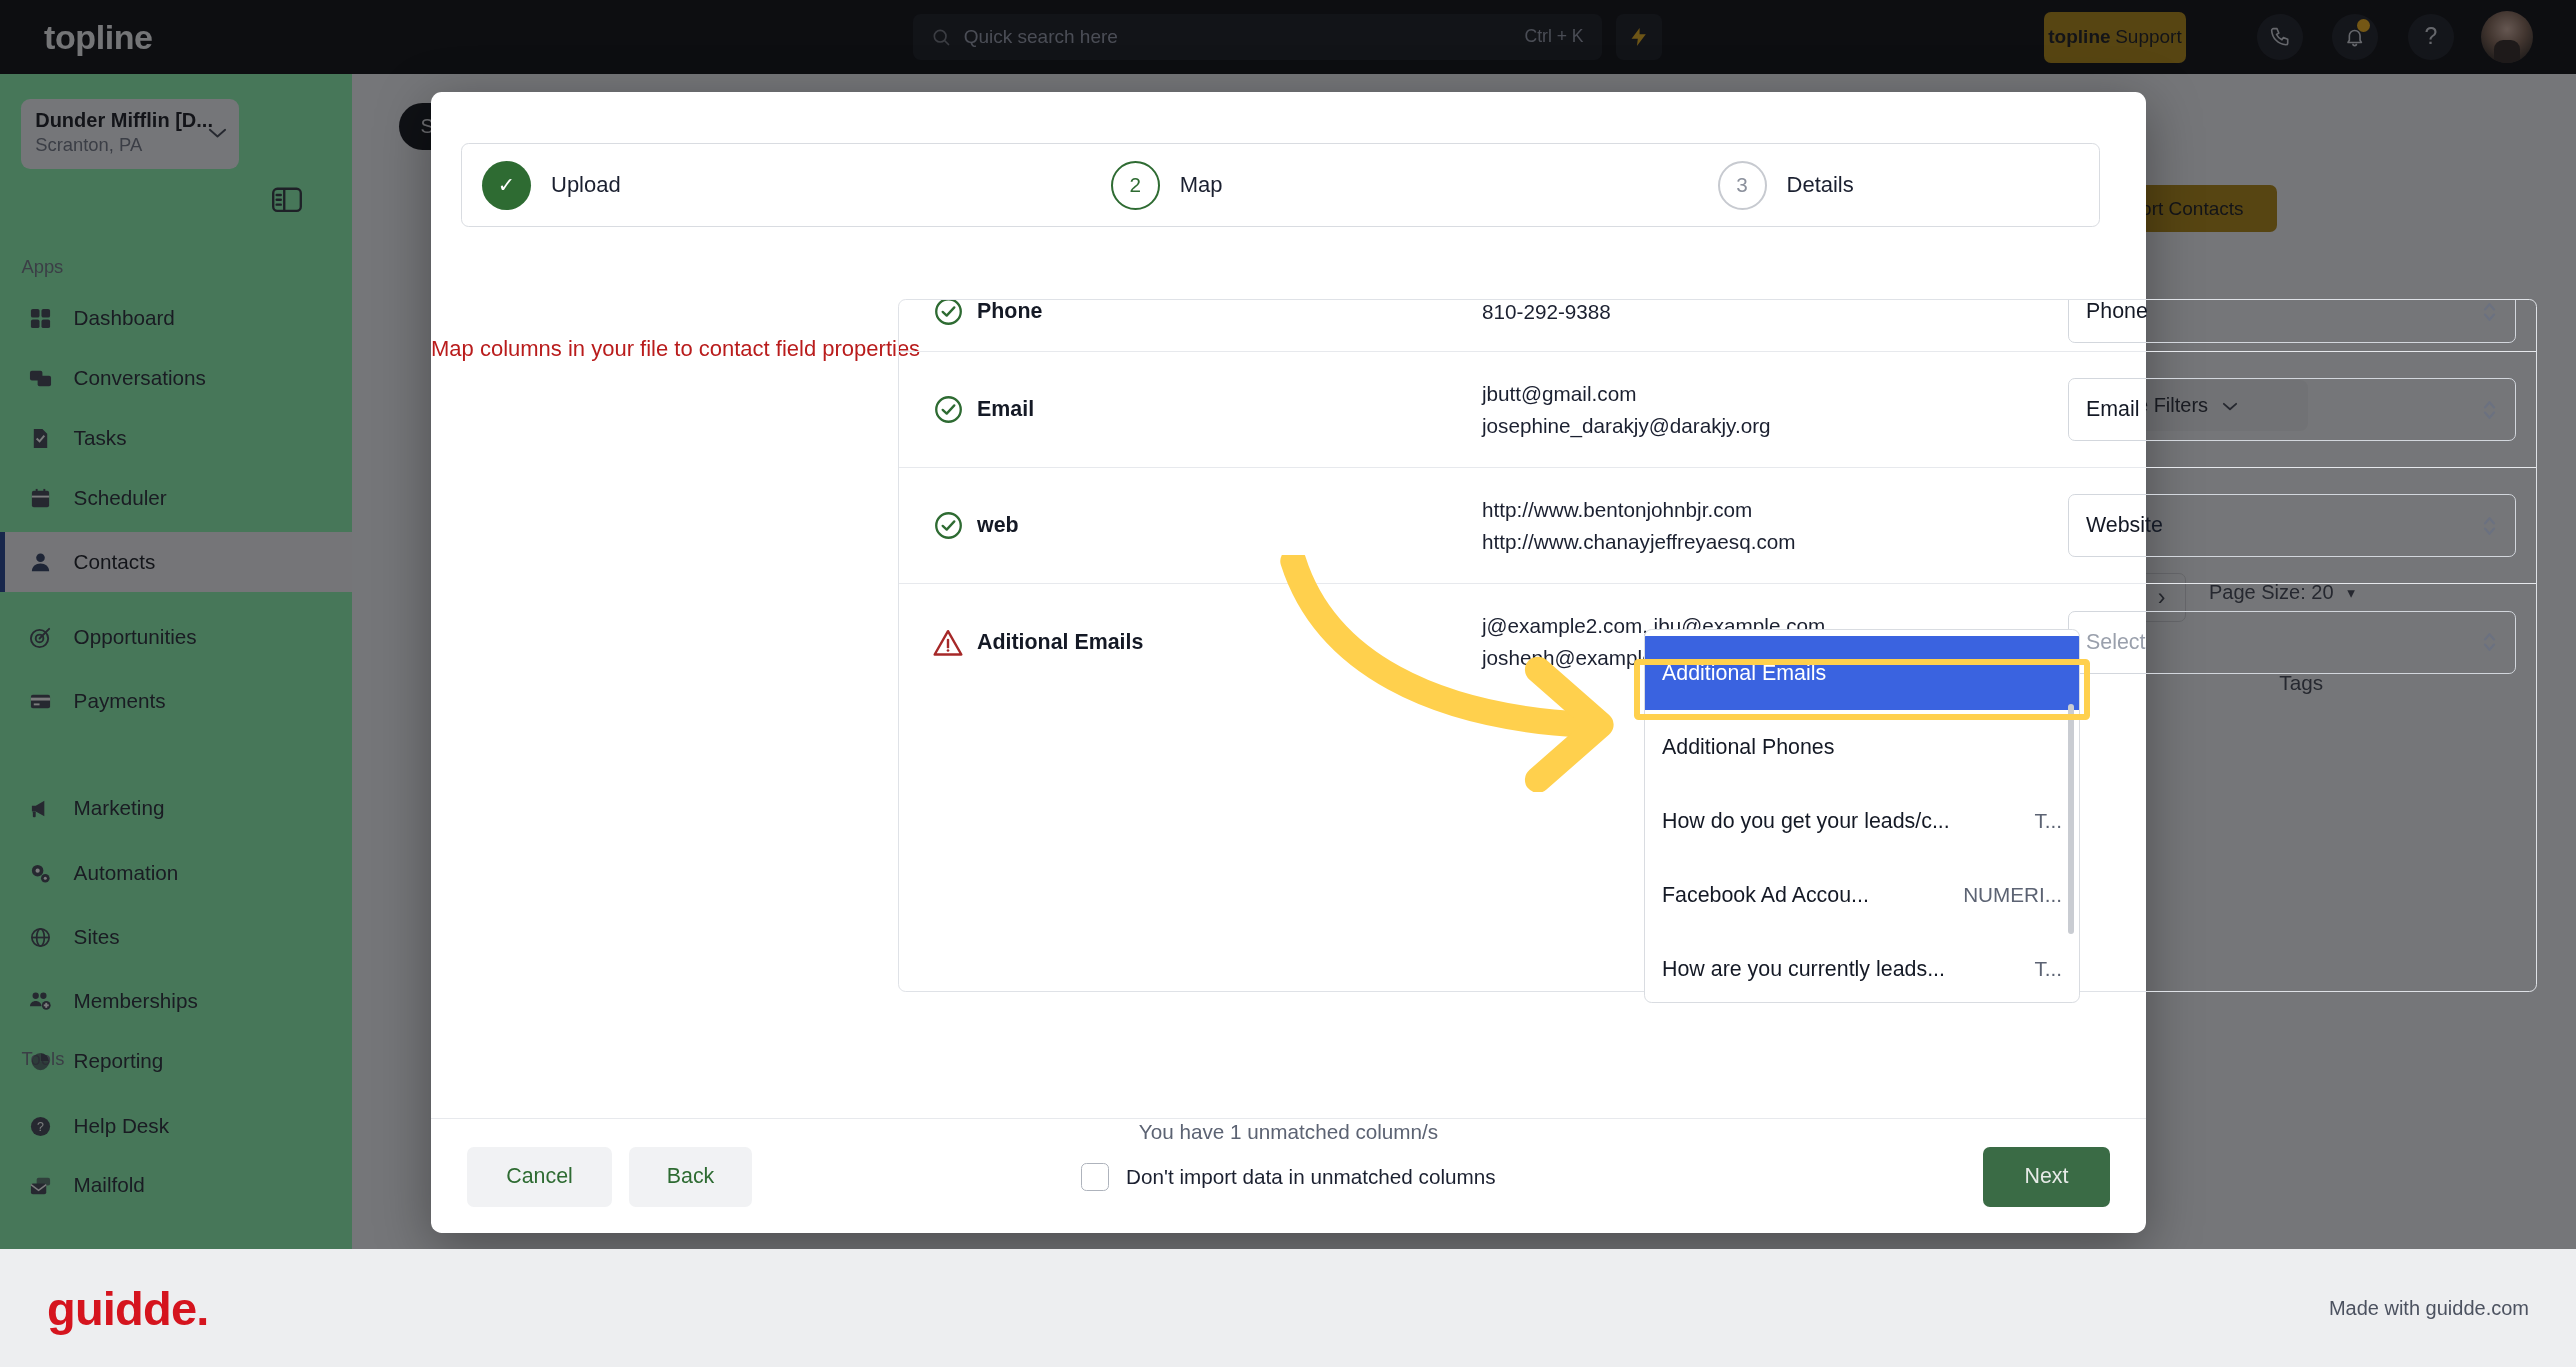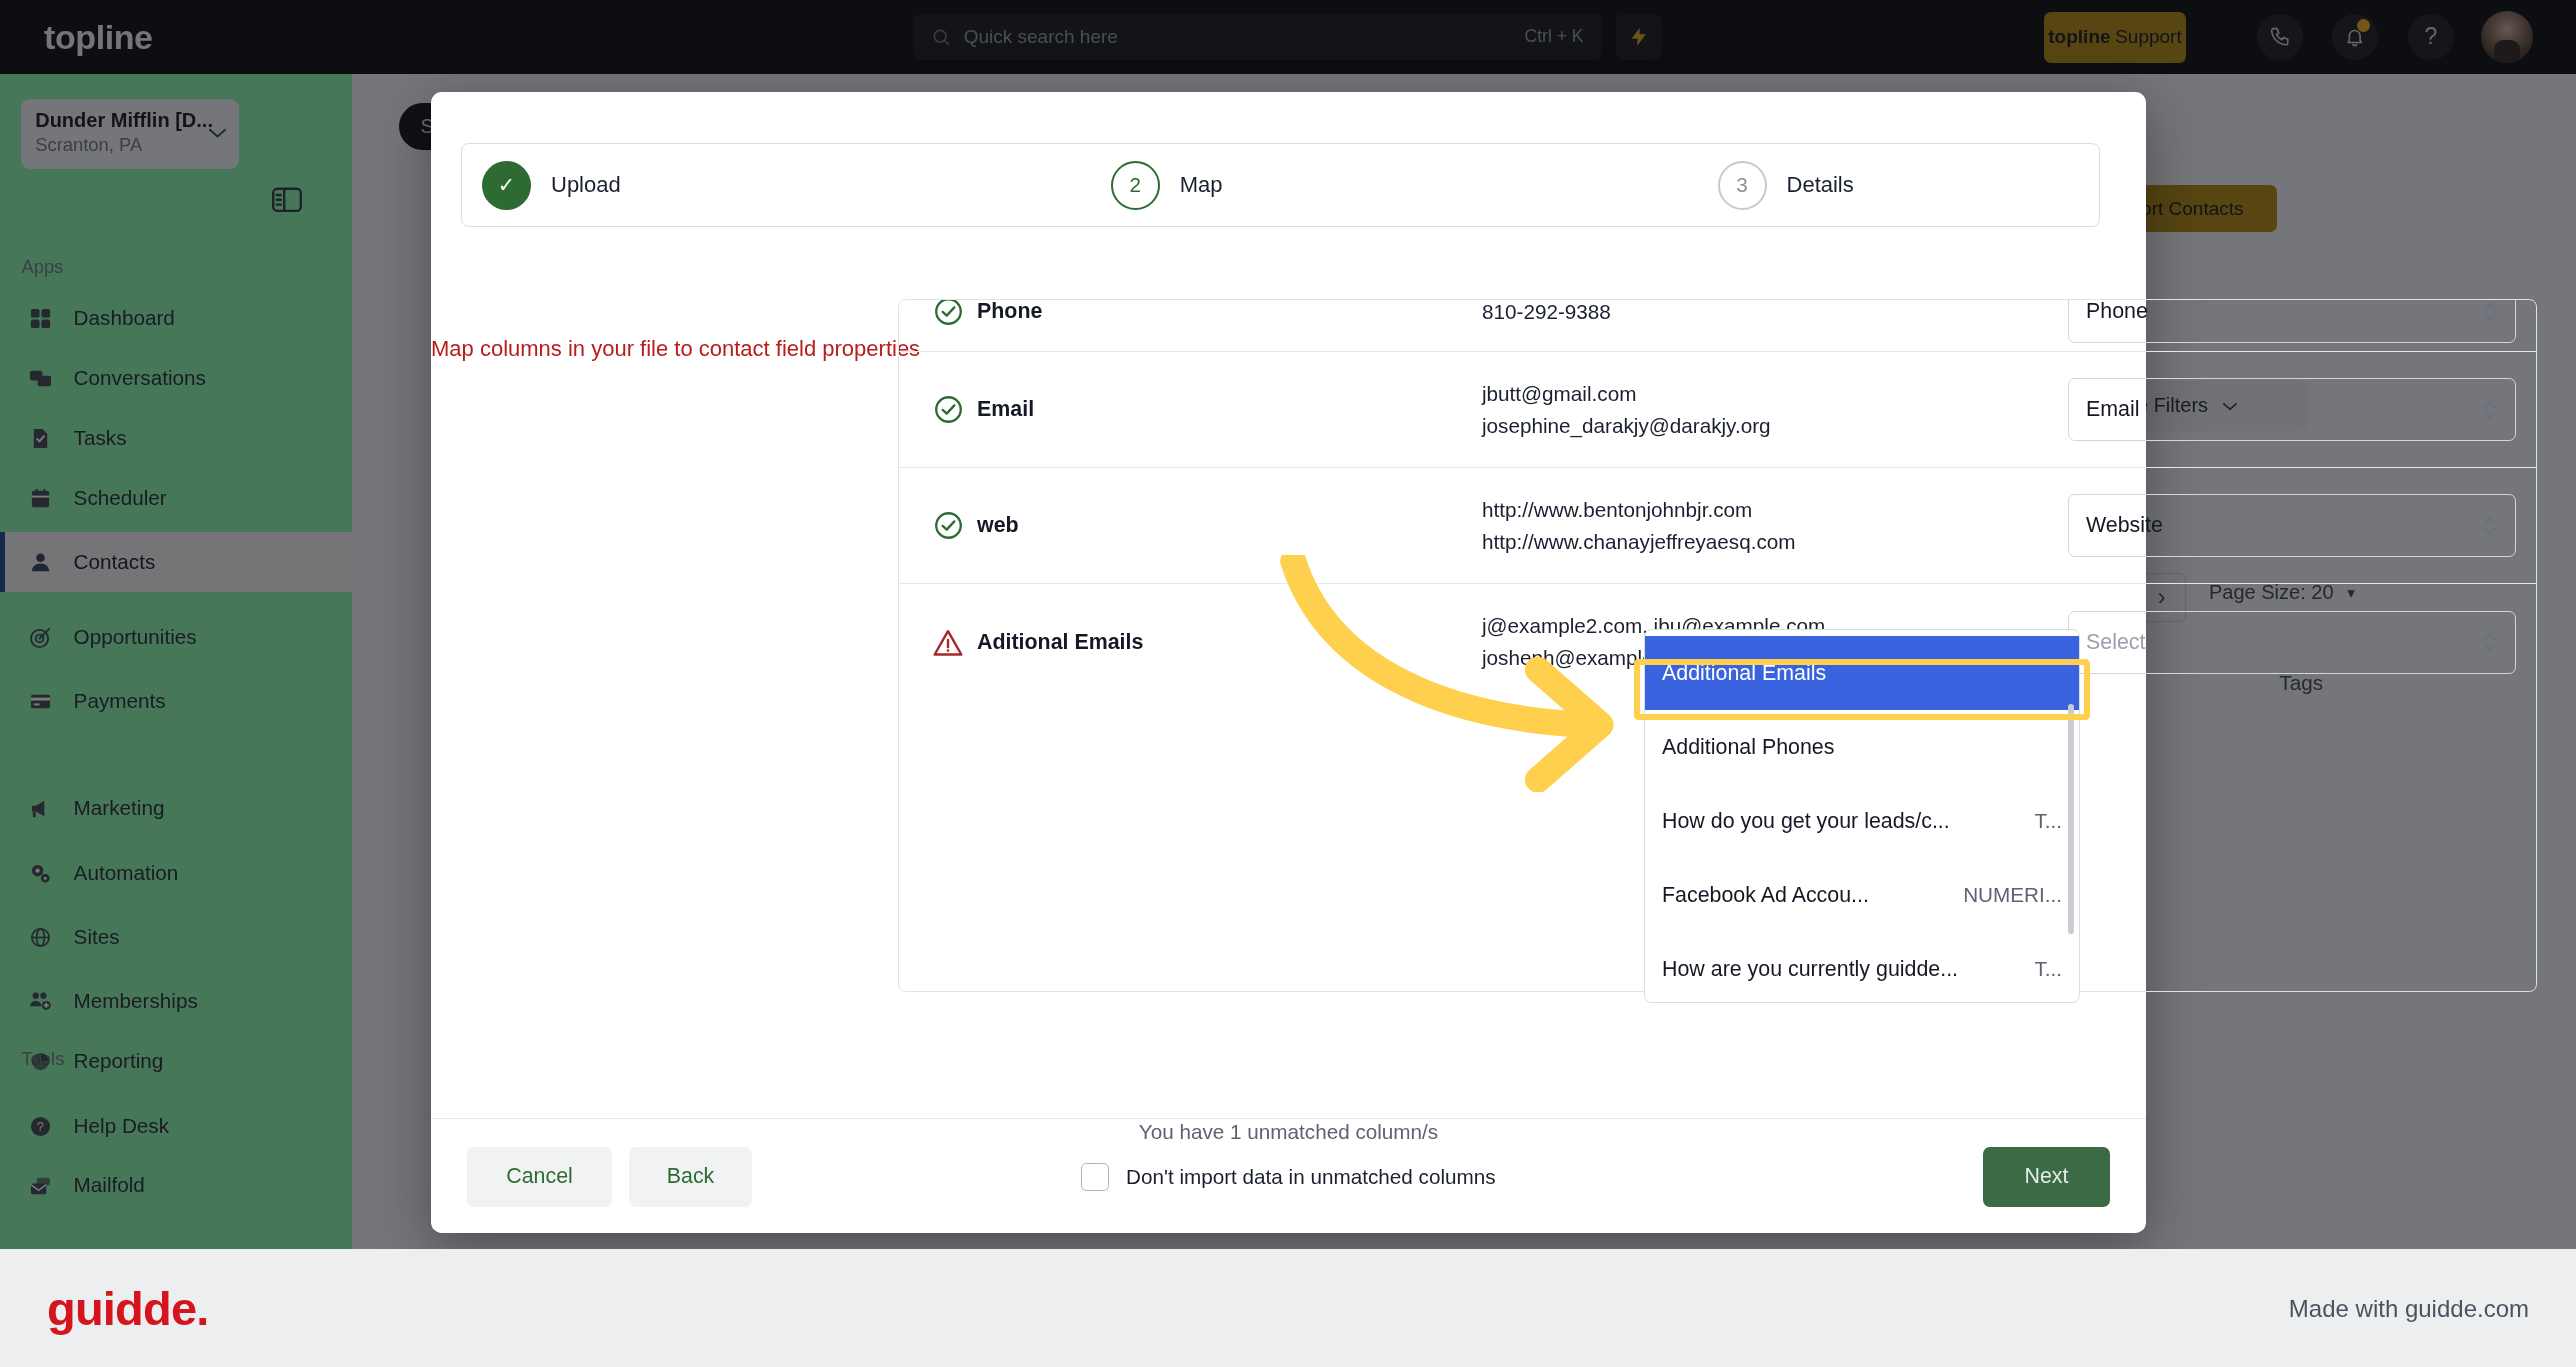--- a/index.html
+++ b/index.html
@@ -175,21 +175,21 @@
   .bcancel { left: 36px; width: 145px; }
   .bback { left: 198px; width: 123px; }
   .bnext { right: 36px; width: 127px; background: #3a6b45; color: #e6eae7; }
 
   
   .arrow { position: absolute; left: 1279px; top: 555px; z-index: 50; pointer-events: none; }
 
   
   .gfoot { position: absolute; left: 0; bottom: 0; width: 2576px; height: 119px; background: #edeef0; display: flex; align-items: center; }
   .gfoot .g { margin-left: 47px; font-size: 47px; font-weight: 700; color: #d5141e; letter-spacing: -0.8px; }
-  .gfoot .m { margin-left: auto; margin-right: 47px; font-size: 24px; color: #4c5260; }
+  .gfoot .m { margin-left: auto; margin-right: 47px; font-size: 20px; color: #4c5260; }
 </style>
 </head>
 <body>
 
 <div id="root">
 
   <div class="app">
 
     <div class="topbar">
       <div class="logo">topline</div>
@@ -579,21 +579,21 @@
     </div>
     <div class="dd-opt">
       <span>How do you get your leads/c...</span>
       <span class="typ">T...</span>
     </div>
     <div class="dd-opt">
       <span>Facebook Ad Accou...</span>
       <span class="typ">NUMERI...</span>
     </div>
     <div class="dd-opt">
-      <span>How are you currently guidde...</span>
+      <span>How are you currently leads...</span>
       <span class="typ">T...</span>
     </div>
     <div class="dd-opt">
       <span>Are you using any industry m...</span>
       <span class="typ">C...</span>
     </div>
     <div class="dd-scroll"></div>
   </div>
   <div class="hl-ring"></div>
 

